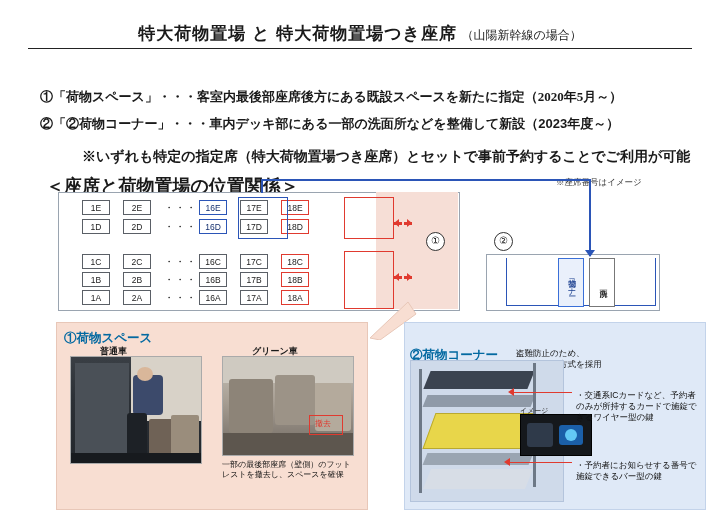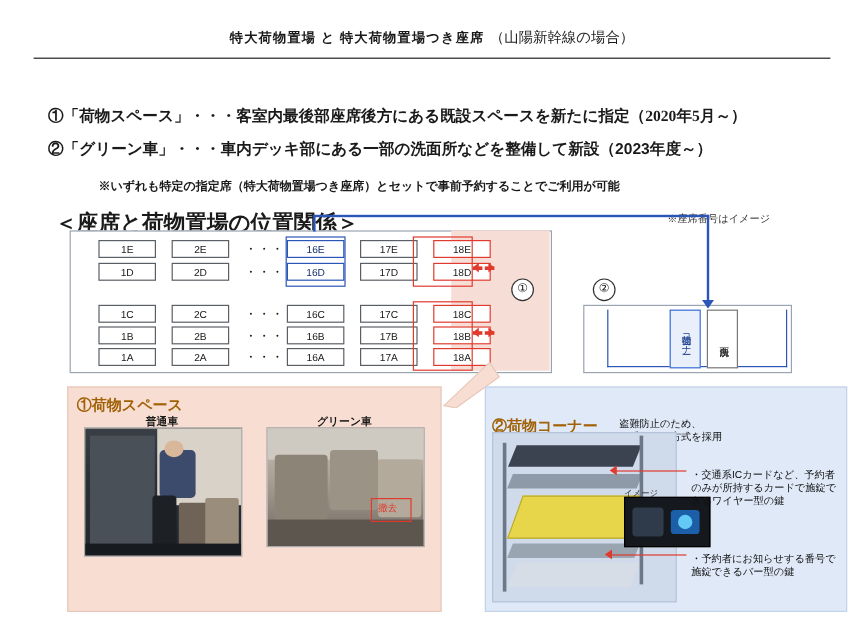--- a/index.html
+++ b/index.html
@@ -12,37 +12,37 @@
     overflow:hidden;
   }
   .page{position:relative;width:720px;height:521px;}
 
   
   .title-row{
     position:absolute;left:0;top:22px;width:720px;
     text-align:center;
   }
   .title-main{
-    font-size:11px;font-weight:bold;letter-spacing:1px;font-family:Liberation Serif, serif;
+    font-size:17px;font-weight:bold;letter-spacing:1px;
   }
   .title-sub{
     font-size:12px;font-weight:normal;letter-spacing:0;
   }
   .title-rule{
     position:absolute;left:28px;top:48px;width:664px;height:1px;background:#222;
   }
 
   
   .lead{
     position:absolute;left:28px;top:58px;font-size:14.5px;font-weight:bold;
   }
   .item1{position:absolute;left:40px;top:88px;font-size:13px;font-weight:bold;font-family:Liberation Serif, serif;}
   .item2{position:absolute;left:40px;top:115px;font-size:13px;font-weight:bold;}
   .note-star{
-    position:absolute;left:82px;top:148px;font-size:10px;font-weight:bold;
+    position:absolute;left:82px;top:148px;font-size:14px;font-weight:bold;
   }
 
   
   .pos-label{
     position:absolute;left:46px;top:174px;font-size:18px;font-weight:bold;
   }
   .seat-note{
     position:absolute;left:556px;top:177px;font-size:8.5px;color:#333;
   }
 
@@ -55,21 +55,21 @@
     border:1px solid #9aa4b0;background:#ffffff;
   }
   .car-shade{
     position:absolute;left:318px;top:0;width:82px;height:117px;
     background:#f6ded6;
   }
   .row{
     position:absolute;display:flex;align-items:center;
   }
   .seat{
-    width:48px;height:15px;border:1px solid #5a5f66;background:#ffffff;
+    width:28px;height:15px;border:1px solid #5a5f66;background:#ffffff;
     font-size:8.5px;line-height:15px;text-align:center;margin-right:13px;
     box-sizing:border-box;
   }
   .seat.blue{border:1.6px solid #2b55b7;color:#15306f;}
   .seat.red{border:1.6px solid #e03a2f;}
   .dots{width:22px;text-align:center;font-size:10px;margin-right:13px;letter-spacing:1px;}
   .blue-frame{
     position:absolute;border:1.6px solid #2b55b7;
   }
   .red-frame{
@@ -130,23 +130,23 @@
   
   .panel-left{
     position:absolute;left:56px;top:322px;width:310px;height:186px;
     background:#f8ded2;border:1px solid #e8c7b8;
   }
   .panel-right{
     position:absolute;left:404px;top:322px;width:300px;height:186px;
     background:#dfe9f7;border:1px solid #c3d3ea;
   }
   .panel-title{
-    position:absolute;font-size:12.5px;font-weight:bold;color:#a16207;
-  }
-  .sub-cap{position:absolute;font-size:9px;font-weight:bold;text-align:center;}
+    position:absolute;font-size:12.5px;font-weight:bold;color:#0369a1;
+  }
+  .sub-cap{position:absolute;font-size:9px;font-weight:bold;}
 
   
   .photo{
     position:absolute;border:1px solid #aaa;overflow:hidden;text-align:center;
   }
   .ph1{left:70px;top:356px;width:130px;height:106px;
     background:linear-gradient(180deg,#3a3f45 0%,#2b3036 40%,#23272c 100%);}
   .ph2{left:222px;top:356px;width:130px;height:98px;
     background:linear-gradient(180deg,#c9c4bb 0%,#a79e93 45%,#6e6760 100%);}
   .ph-cap{
@@ -184,21 +184,21 @@
 
 <div class="page">
 
   <div class="title-row">
     <span class="title-main">特大荷物置場 と 特大荷物置場つき座席</span>
     <span class="title-sub">（山陽新幹線の場合）</span>
   </div>
   <div class="title-rule"></div>
 
   <div class="item1">①「荷物スペース」・・・客室内最後部座席後方にある既設スペースを新たに指定（2020年5月～）</div>
-  <div class="item2">②「グリーン車」・・・車内デッキ部にある一部の洗面所などを整備して新設（2023年度～）</div>
+  <div class="item2">②「②荷物コーナー」・・・車内デッキ部にある一部の洗面所などを整備して新設（2023年度～）</div>
   <div class="note-star">※いずれも特定の指定席（特大荷物置場つき座席）とセットで事前予約することでご利用が可能</div>
 
   <div class="pos-label">＜座席と荷物置場の位置関係＞</div>
   <div class="seat-note">※座席番号はイメージ</div>
 
   <div class="diagram">
 
     <div class="car-box"></div>
     <div class="car-shade"></div>
 
@@ -294,20 +294,21 @@
   <div class="photo ph2">
     <div class="sh" style="left:0px;top:0px;width:130px;height:26px;background:#cfcac1;"></div>
     <div class="sh" style="left:6px;top:22px;width:44px;height:54px;background:#8d8478;border-radius:3px;"></div>
     <div class="sh" style="left:52px;top:18px;width:40px;height:50px;background:#9c9387;border-radius:3px;"></div>
     <div class="sh" style="left:92px;top:26px;width:36px;height:48px;background:#b4aa9c;border-radius:3px;"></div>
     <div class="sh" style="left:0px;top:76px;width:130px;height:22px;background:#5d564e;"></div>
     <div class="sh" style="left:86px;top:58px;width:32px;height:18px;border:1.4px solid #e03a2f;"></div>
     <div class="sh" style="left:92px;top:58px;color:#e03a2f;font-size:8px;line-height:18px;">撤去</div>
   </div>
 
+  <div class="ph-cap" style="left:222px;top:460px;width:136px;">一部の最後部座席（壁側）のフットレストを撤去し、スペースを確保</div>
 
   <div class="panel-right"></div>
   <div class="panel-title" style="left:410px;top:347px;">②荷物コーナー</div>
   <div class="rp-note" style="left:516px;top:348px;width:180px;white-space:pre-line;">盗難防止のため、
 二重ロック方式を採用</div>
 
   <div class="rp-img">
     <div class="sh" style="left:16px;top:10px;width:104px;height:18px;background:#3b4350;transform:skewX(-22deg);"></div>
     <div class="sh" style="left:14px;top:34px;width:108px;height:12px;background:#8f9aa8;transform:skewX(-22deg);"></div>
     <div class="sh" style="left:18px;top:52px;width:98px;height:34px;background:#e8d64a;transform:skewX(-20deg);border:1px solid #b9a92f;"></div>

